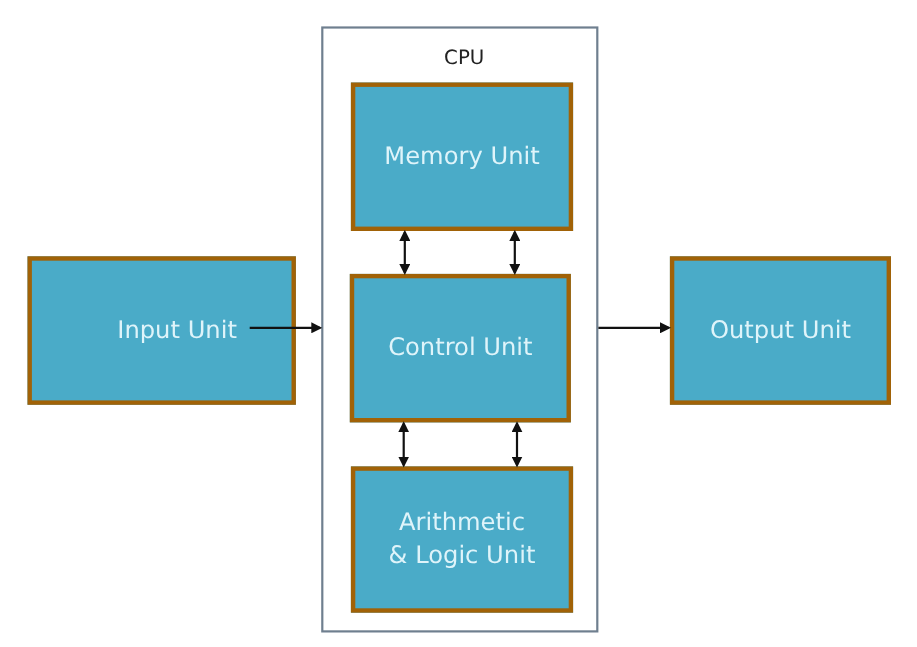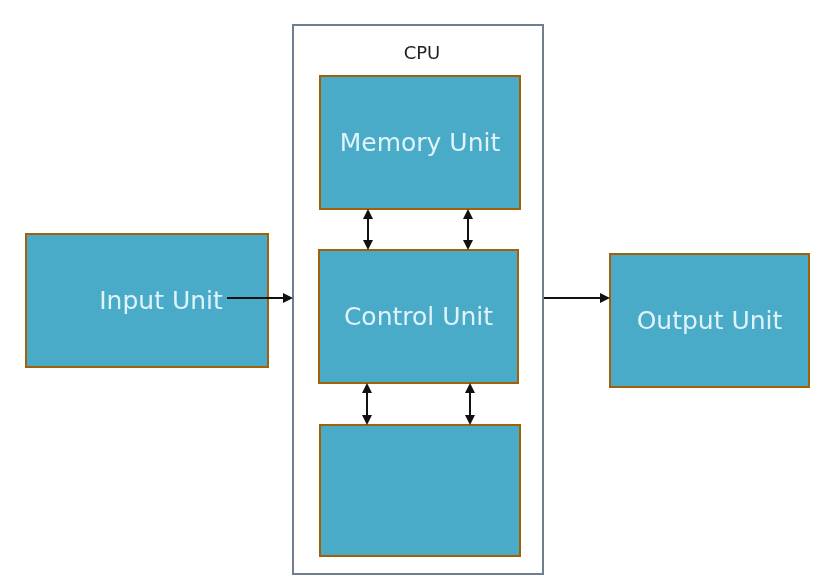--- a/index.html
+++ b/index.html
@@ -1,20 +1,20 @@
 <!DOCTYPE html>
 <html><head>
   <meta charset="utf-8">
   <style>
     html, body { margin: 0; padding: 0; background: #ffffff; }
     body { width: 834px; height: 588px; position: relative; overflow: hidden;
            font-family: "DejaVu Sans", sans-serif; }
-    .box { position: absolute; background: #4aabc8; border: 2px solid #a16207;
+    .box { position: absolute; background: #4aabc8; border: 4px solid #a16207;
            box-sizing: border-box; display: flex; align-items: center; justify-content: center;
-           text-align: center; color: #dff4fa; font-size: 25px; line-height: 30px; }
+           text-align: center; color: #dff4fa; font-size: 22px; line-height: 30px; }
     .cpu-frame { position: absolute; left: 292px; top: 24px; width: 252px; height: 551px;
                  border: 2px solid #6f7f8f; box-sizing: border-box; background: #ffffff; }
     .cpu-label { position: absolute; left: 292px; top: 42px; width: 260px; text-align: center;
                  font-size: 18px; color: #222; }
     svg.wires { position: absolute; left: 0; top: 0; }
   </style>
 </head>
 <body>
 
 <div class="cpu-frame"></div>
@@ -26,23 +26,25 @@
 
 <div class="box" style="left:319px; top:75px; width:202px; height:135px;">
   <span>Memory Unit</span>
 </div>
 
 <div class="box" style="left:318px; top:249px; width:201px; height:135px;text-align:center;">
   <span>Control Unit</span>
 </div>
 
 <div class="box" style="left:319px; top:424px; width:202px; height:133px; flex-direction:column;">
+  <span>Arithmetic</span>
+  <span>&amp; Logic Unit</span>
 </div>
 
-<div class="box" style="left:609px; top:233px; width:201px; height:135px;margin-top:20px;">
+<div class="box" style="left:609px; top:233px; width:201px; height:135px;">
   <span>Output Unit</span>
 </div>
 
 <svg class="wires" width="834" height="588">
   <defs>
     <marker id="ah" markerWidth="10" markerHeight="10" refX="8" refY="5" orient="auto-start-reverse" markerUnits="userSpaceOnUse">
       <path d="M0,0 L10,5 L0,10 Z" fill="#111"></path>
     </marker>
   </defs>
   <line x1="227" y1="298" x2="291" y2="298" stroke="#111" stroke-width="2" marker-end="url(#ah)"></line>

